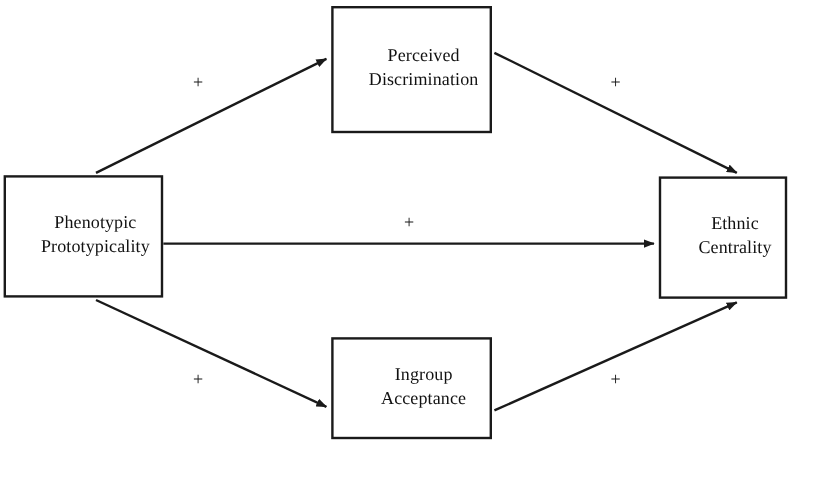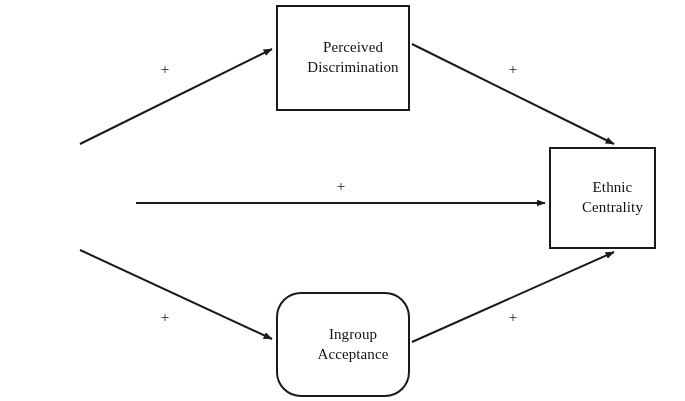--- a/index.html
+++ b/index.html
@@ -49,21 +49,21 @@
     color: #111111;
     font-size: 15px;
     line-height: 1;
     text-align: center;
     width: 20px;
     user-select: none;
   }
   
   #node-phenotypic { left: 3px;   top: 146px; width: 133px; height: 102px; }
   #node-perceived  { left: 276px; top: 5px;   width: 134px; height: 106px; }
-  #node-ingroup    { left: 276px; top: 292px; width: 134px; height: 105px; border-radius: 25px; }
+  #node-ingroup    { left: 276px; top: 281px; width: 134px; height: 85px; }
   #node-ethnic     { left: 549px; top: 147px; width: 107px; height: 102px; }
   
   #sign-a { left: 155px; top: 62px; }
   #sign-b { left: 503px; top: 62px; }
   #sign-c { left: 331px; top: 179px; }
   #sign-d { left: 155px; top: 310px; }
   #sign-e { left: 503px; top: 310px; }
 </style>
 </head>
 <body>
@@ -81,20 +81,24 @@
 
     <line x1="412" y1="44" x2="614" y2="144" stroke="#1a1a1a" stroke-width="2" marker-end="url(#arrowhead)"></line>
 
     <line x1="136" y1="203" x2="545" y2="203" stroke="#1a1a1a" stroke-width="2" marker-end="url(#arrowhead)"></line>
 
     <line x1="80" y1="250" x2="272" y2="339" stroke="#1a1a1a" stroke-width="2" marker-end="url(#arrowhead)"></line>
 
     <line x1="412" y1="342" x2="614" y2="252" stroke="#1a1a1a" stroke-width="2" marker-end="url(#arrowhead)"></line>
   </svg>
 
+  <div class="node-box" id="node-phenotypic">
+    <span class="node-label">Phenotypic
+Prototypicality</span>
+  </div>
 
   <div class="node-box" id="node-perceived">
     <span class="node-label">Perceived
 Discrimination</span>
   </div>
 
   <div class="node-box" id="node-ingroup">
     <span class="node-label">Ingroup
 Acceptance</span>
   </div>

